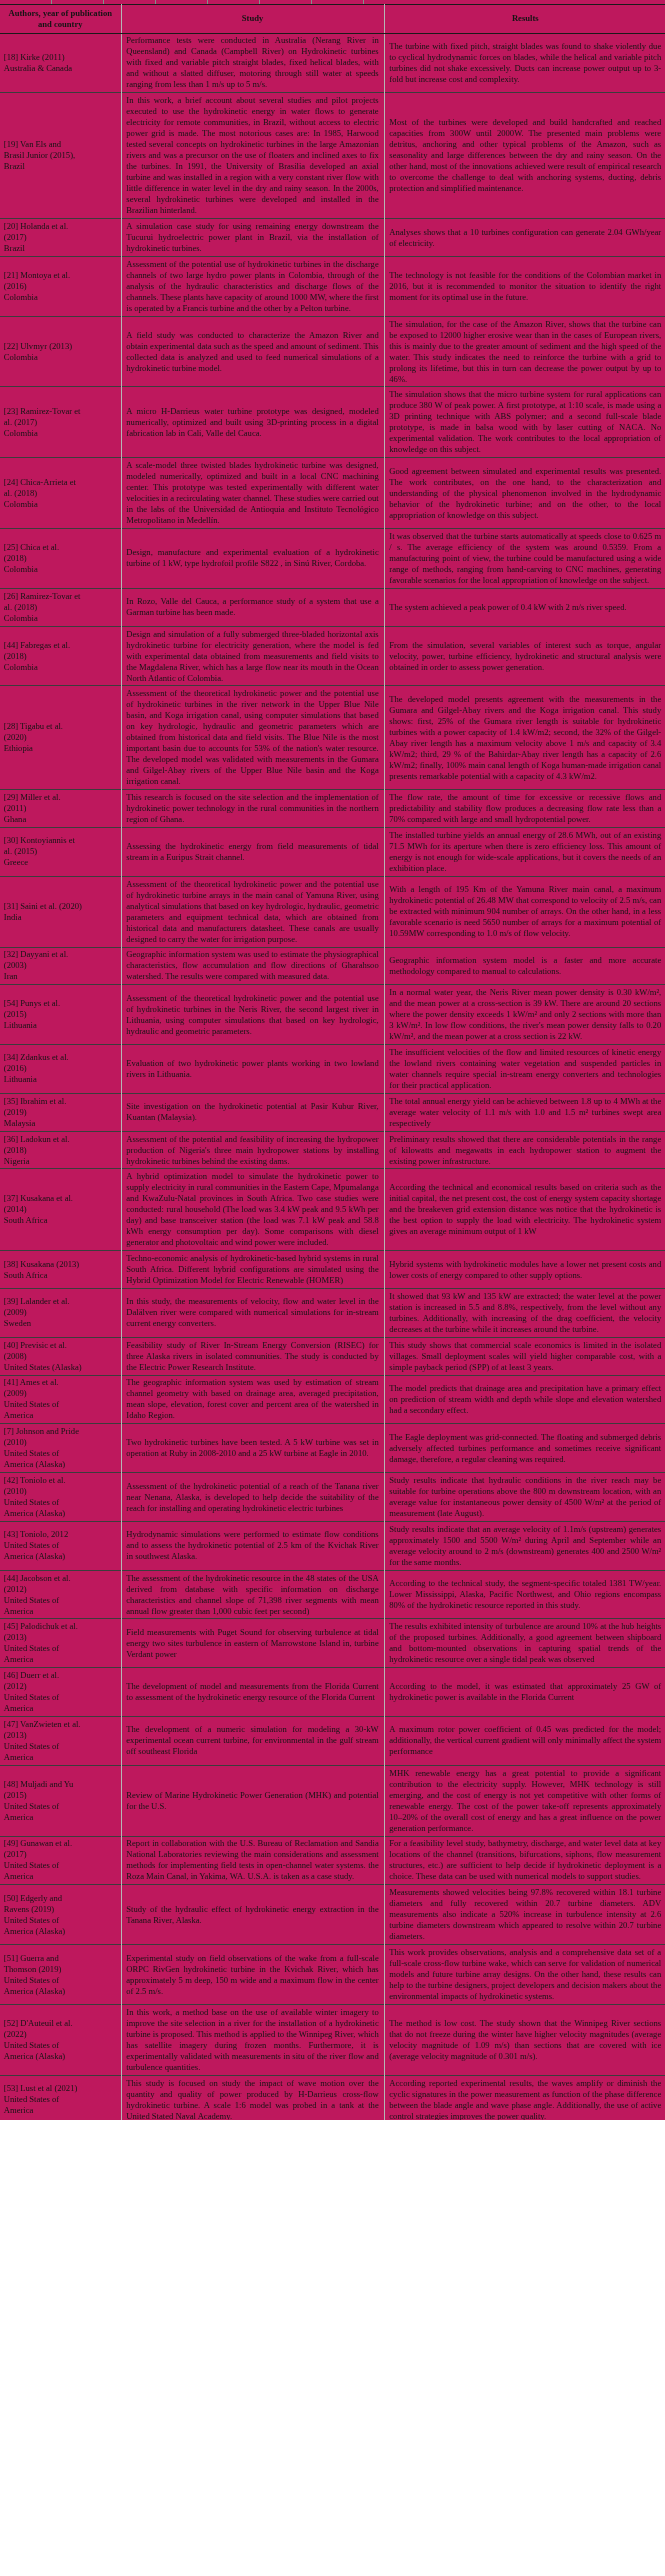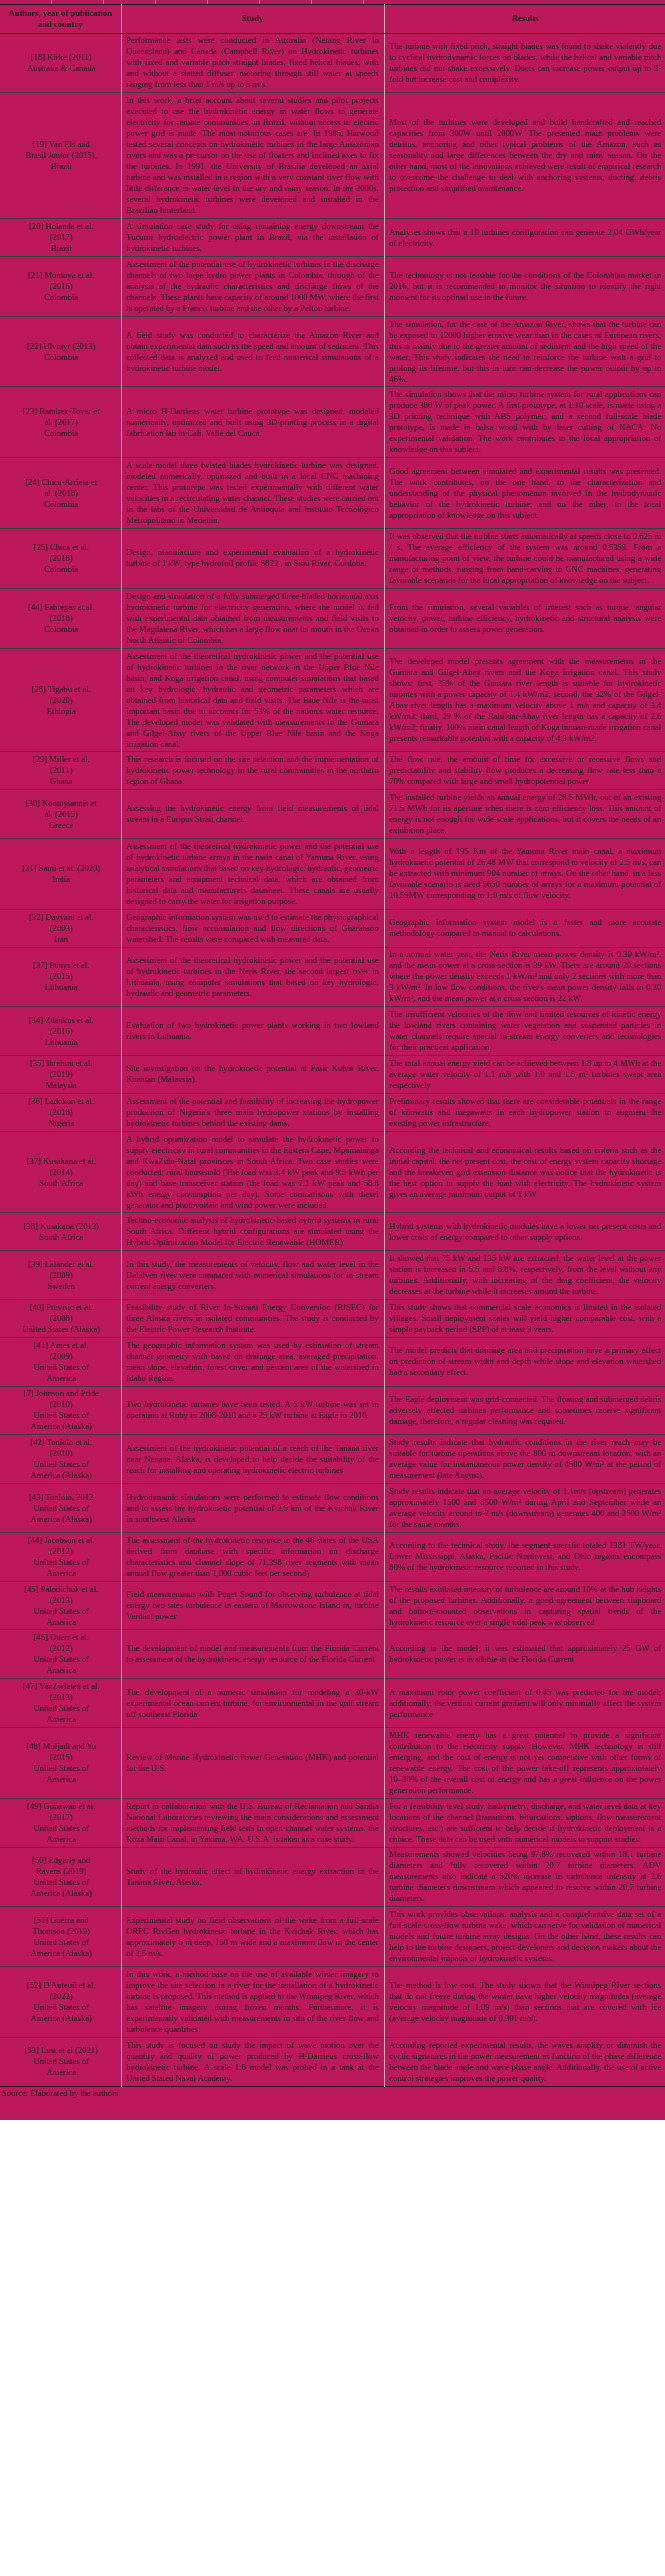--- a/index.html
+++ b/index.html
@@ -45,21 +45,21 @@
   th:first-child, td:first-child { border-left: none; }
   thead th {
     font-weight: bold;
     text-align: center;
     border-top: none;
     border-bottom: 1.9px solid #1a1a1a;
     padding: 2.9px 3.8px;
   }
   tbody tr:first-child td { border-top: none; }
   td.ref {
-    text-align: center;
+    text-align: left;
     white-space: pre-line;
     padding-left: 3.8px;
     padding-right: 1.9px;
   }
   td.study, td.results {
     text-align: justify;
     text-justify: inter-word;
   }
   .footer-note {
     font-size: 8.6px;
@@ -144,20 +144,27 @@
     <td class="results">Good agreement between simulated and experimental results was presented. The work contributes, on the one hand, to the characterization and understanding of the physical phenomenon involved in the hydrodynamic behavior of the hydrokinetic turbine; and on the other, to the local appropriation of knowledge on this subject.</td>
   </tr>
         <tr>
     <td class="ref">[25] Chica et al.
 (2018)
 Colombia</td>
     <td class="study">Design, manufacture and experimental evaluation of a hydrokinetic turbine of 1 kW, type hydrofoil profile S822 , in Sinú River, Cordoba.</td>
     <td class="results">It was observed that the turbine starts automatically at speeds close to 0.625 m / s. The average efficiency of the system was around 0.5359. From a manufacturing point of view, the turbine could be manufactured using a wide range of methods, ranging from hand-carving to CNC machines, generating favorable scenarios for the local appropriation of knowledge on the subject.</td>
   </tr>
         <tr>
+    <td class="ref">[26] Ramirez-Tovar et
+al. (2018)
+Colombia</td>
+    <td class="study">In Rozo, Valle del Cauca, a performance study of a system that use a Garman turbine has been made.</td>
+    <td class="results">The system achieved a peak power of 0.4 kW with 2 m/s river speed.</td>
+  </tr>
+        <tr>
     <td class="ref">[44] Fabregas et al.
 (2018)
 Colombia</td>
     <td class="study">Design and simulation of a fully submerged three-bladed horizontal axis hydrokinetic turbine for electricity generation, where the model is fed with experimental data obtained from measurements and field visits to the Magdalena River, which has a large flow near its mouth in the Ocean North Atlantic of Colombia.</td>
     <td class="results">From the simulation, several variables of interest such as torque, angular velocity, power, turbine efficiency, hydrokinetic and structural analysis were obtained in order to assess power generation.</td>
   </tr>
         <tr>
     <td class="ref">[28] Tigabu et al.
 (2020)
 Ethiopia</td>
@@ -185,21 +192,21 @@
     <td class="results">With a length of 195 Km of the Yamuna River main canal, a maximum hydrokinetic potential of 26.48 MW that correspond to velocity of 2.5 m/s, can be extracted with minimum 904 number of arrays. On the other hand, in a less favorable scenario is need 5650 number of arrays for a maximum potential of 10.59MW corresponding to 1.0 m/s of flow velocity.</td>
   </tr>
         <tr>
     <td class="ref">[32] Dayyani et al.
 (2003)
 Iran</td>
     <td class="study">Geographic information system was used to estimate the physiographical characteristics, flow accumulation and flow directions of Gharahsoo watershed. The results were compared with measured data.</td>
     <td class="results">Geographic information system model is a faster and more accurate methodology compared to manual to calculations.</td>
   </tr>
         <tr>
-    <td class="ref">[37] Punys et al.
+    <td class="ref">[54] Punys et al.
 (2015)
 Lithuania</td>
     <td class="study">Assessment of the theoretical hydrokinetic power and the potential use of hydrokinetic turbines in the Neris River, the second largest river in Lithuania, using computer simulations that based on key hydrologic, hydraulic and geometric parameters.</td>
     <td class="results">In a normal water year, the Neris River mean power density is 0.30 kW/m², and the mean power at a cross-section is 39 kW. There are around 20 sections where the power density exceeds 1 kW/m² and only 2 sections with more than 3 kW/m². In low flow conditions, the river's mean power density falls to 0.20 kW/m², and the mean power at a cross section is 22 kW.</td>
   </tr>
         <tr>
     <td class="ref">[34] Zdankus et al.
 (2016)
 Lithuania</td>
     <td class="study">Evaluation of two hydrokinetic power plants working in two lowland rivers in Lithuania.</td>
@@ -230,21 +237,21 @@
     <td class="ref">[38] Kusakana (2013)
 South Africa</td>
     <td class="study">Techno-economic analysis of hydrokinetic-based hybrid systems in rural South Africa. Different hybrid configurations are simulated using the Hybrid Optimization Model for Electric Renewable (HOMER)</td>
     <td class="results">Hybrid systems with hydrokinetic modules have a lower net present costs and lower costs of energy compared to other supply options.</td>
   </tr>
         <tr>
     <td class="ref">[39] Lalander et al.
 (2009)
 Sweden</td>
     <td class="study">In this study, the measurements of velocity, flow and water level in the Dalälven river were compared with numerical simulations for in-stream current energy converters.</td>
-    <td class="results">It showed that 75 kW and 135 kW are extracted; the water level at the power station is increased in 5.5 and 8.8%, respectively, from the level without any turbines. Additionally, with increasing of the drag coefficient, the velocity decreases at the turbine while it increases around the turbine.</td>
+    <td class="results">It showed that 93 kW and 135 kW are extracted; the water level at the power station is increased in 5.5 and 8.8%, respectively, from the level without any turbines. Additionally, with increasing of the drag coefficient, the velocity decreases at the turbine while it increases around the turbine.</td>
   </tr>
         <tr>
     <td class="ref">[40] Previsic et al.
 (2008)
 United States (Alaska)</td>
     <td class="study">Feasibility study of River In-Stream Energy Conversion (RISEC) for three Alaska rivers in isolated communities. The study is conducted by the Electric Power Research Institute.</td>
     <td class="results">This study shows that commercial scale economics is limited in the isolated villages. Small deployment scales will yield higher comparable cost, with a simple payback period (SPP) of at least 3 years.</td>
   </tr>
         <tr>
     <td class="ref">[41] Ames et al.

